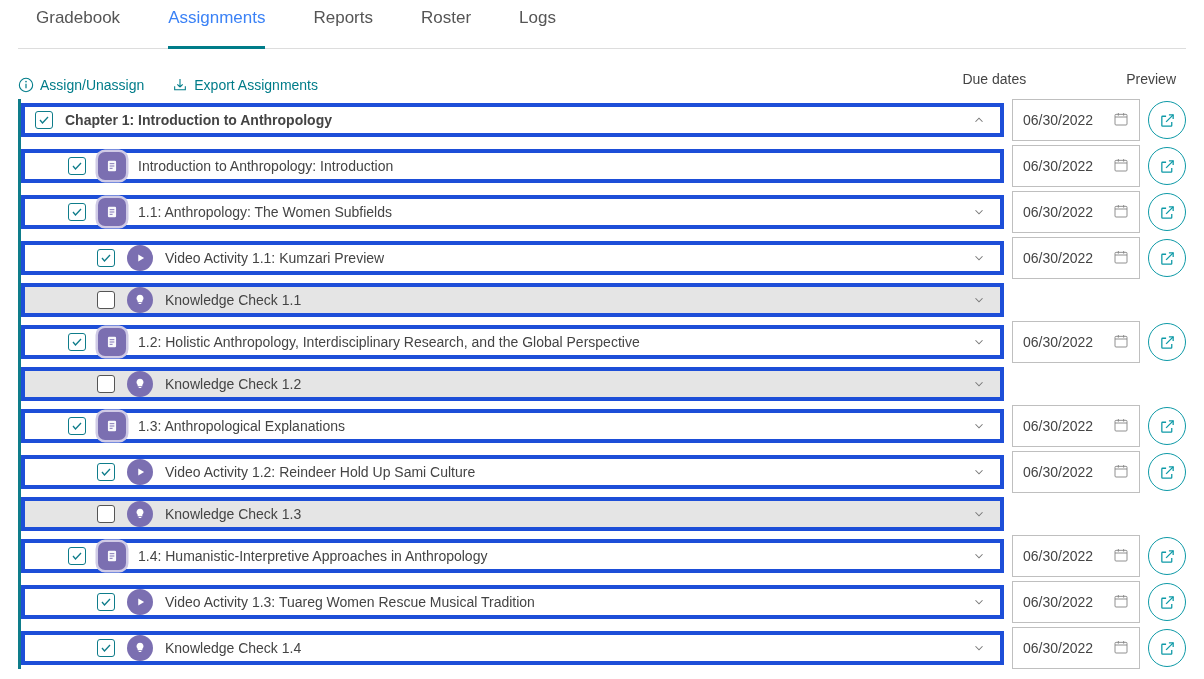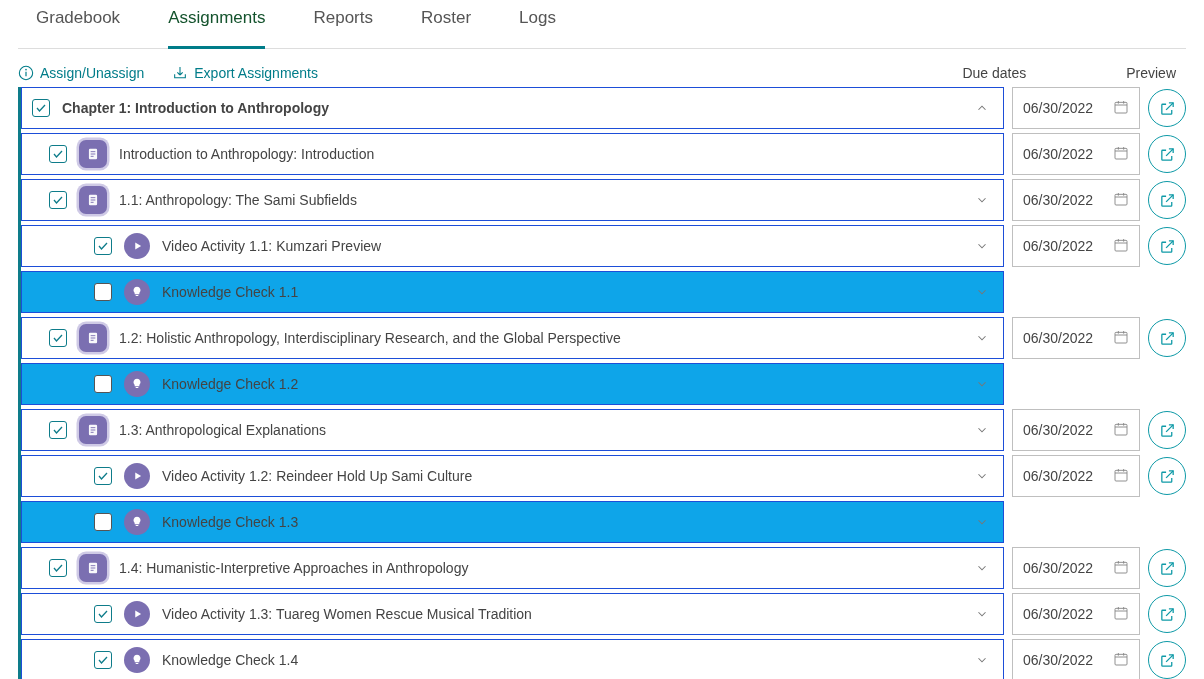--- a/index.html
+++ b/index.html
@@ -21,37 +21,38 @@
     padding: 8px 18px 0 18px;
     border-bottom: 1px solid #ddd;
     font-size: 17px;
   }
   .tab {
     padding-bottom: 18px;
     color: #555;
     cursor: pointer;
   }
   .tab.active {
-    color: #14532d;
+    color: #3b82f6;
     border-bottom: 3px solid #007c89;
     margin-bottom: -1px;
   }
   .toolbar {
     display: flex;
     align-items: center;
     padding: 16px 0 6px 0;
   }
   .tool-link {
     display: flex;
     align-items: center;
     gap: 6px;
     color: #007c89;
     font-size: 14px;
     cursor: pointer;
     margin-right: 28px;
+    margin-top: 12px;
   }
   .tool-link svg { width: 16px; height: 16px; }
   .toolbar-right {
     margin-left: auto;
     display: flex;
     align-items: flex-end;
     gap: 100px;
     padding-right: 10px;
   }
   .col-header {
@@ -65,30 +66,30 @@
     display: flex;
     align-items: center;
     gap: 8px;
     margin-bottom: 4px;
   }
   .row-main {
     flex: 1;
     display: flex;
     align-items: center;
     gap: 12px;
-    height: 42px;
-    border: 1px solid #1d4ed8;
+    height: 34px;
+    border: 4px solid #1d4ed8;
     background: #fff;
     padding: 0 10px;
   }
   .row.level-0 .row-main { padding-left: 10px; }
-  .row.level-1 .row-main { padding-left: 27px; }
+  .row.level-1 .row-main { padding-left: 43px; }
   .row.level-2 .row-main { padding-left: 72px; }
   .row.kc .row-main {
-    background: #0ea5e9;
+    background: #e5e5e5;
   }
   .chk {
     width: 18px; height: 18px;
     border: 1.6px solid #0e7c8a;
     border-radius: 3px;
     display: flex;
     align-items: center;
     justify-content: center;
     cursor: pointer;
     flex-shrink: 0;
@@ -263,21 +264,21 @@
             </svg>
           </div>
           <div class="icon-badge doc">
             <svg viewBox="0 0 24 24">
               <rect x="5" y="3" width="14" height="18" rx="2" fill="#fff" opacity="0.95"></rect>
               <line x1="8" y1="8" x2="16" y2="8" stroke="#7b6fb1" stroke-width="1.6"></line>
               <line x1="8" y1="12" x2="16" y2="12" stroke="#7b6fb1" stroke-width="1.6"></line>
               <line x1="8" y1="16" x2="13" y2="16" stroke="#7b6fb1" stroke-width="1.6"></line>
             </svg>
           </div>
-          <div class="row-title">1.1: Anthropology: The Sami Subfields</div>
+          <div class="row-title">1.1: Anthropology: The Women Subfields</div>
           <div class="expand">
             <svg viewBox="0 0 24 24">
               <polyline points="6,9 12,15 18,9"></polyline>
             </svg>
           </div>
         </div>
         <div class="due-box">
           <span class="date">06/30/2022</span>
           <span><svg viewBox="0 0 24 24">
               <rect x="3" y="5" width="18" height="16" rx="1.5"></rect>

